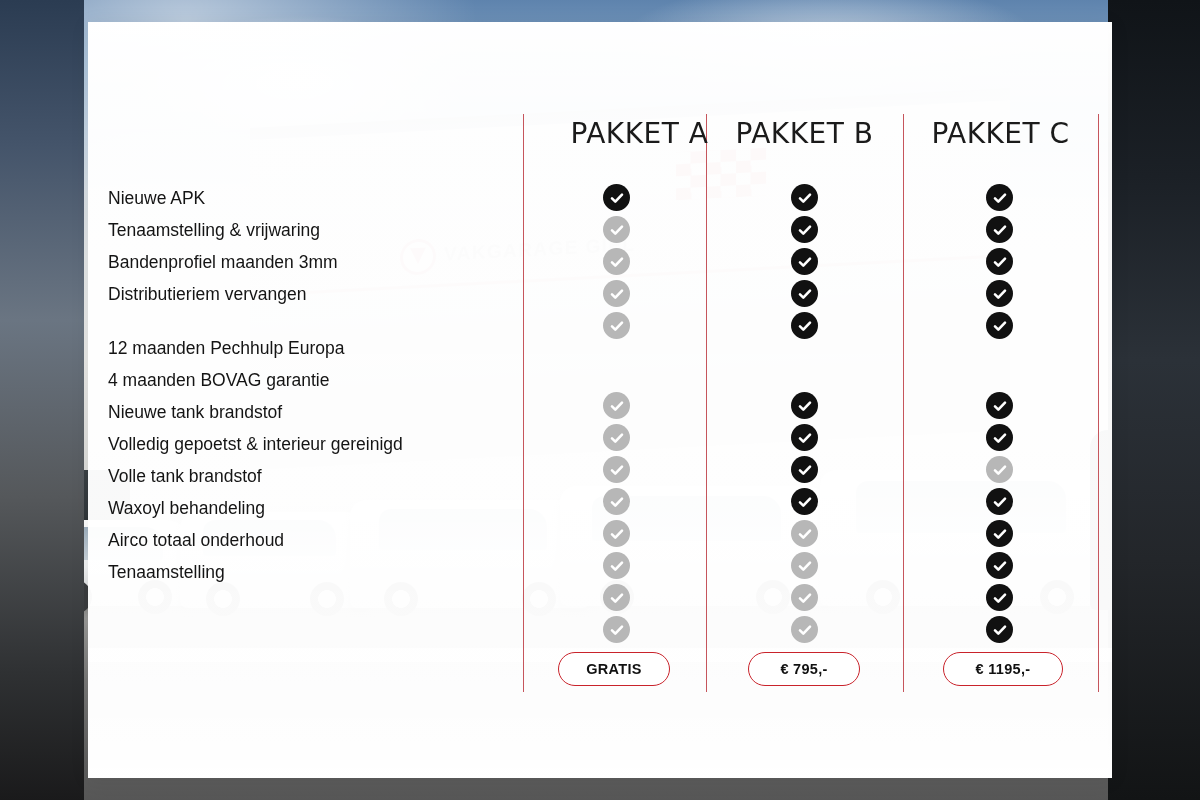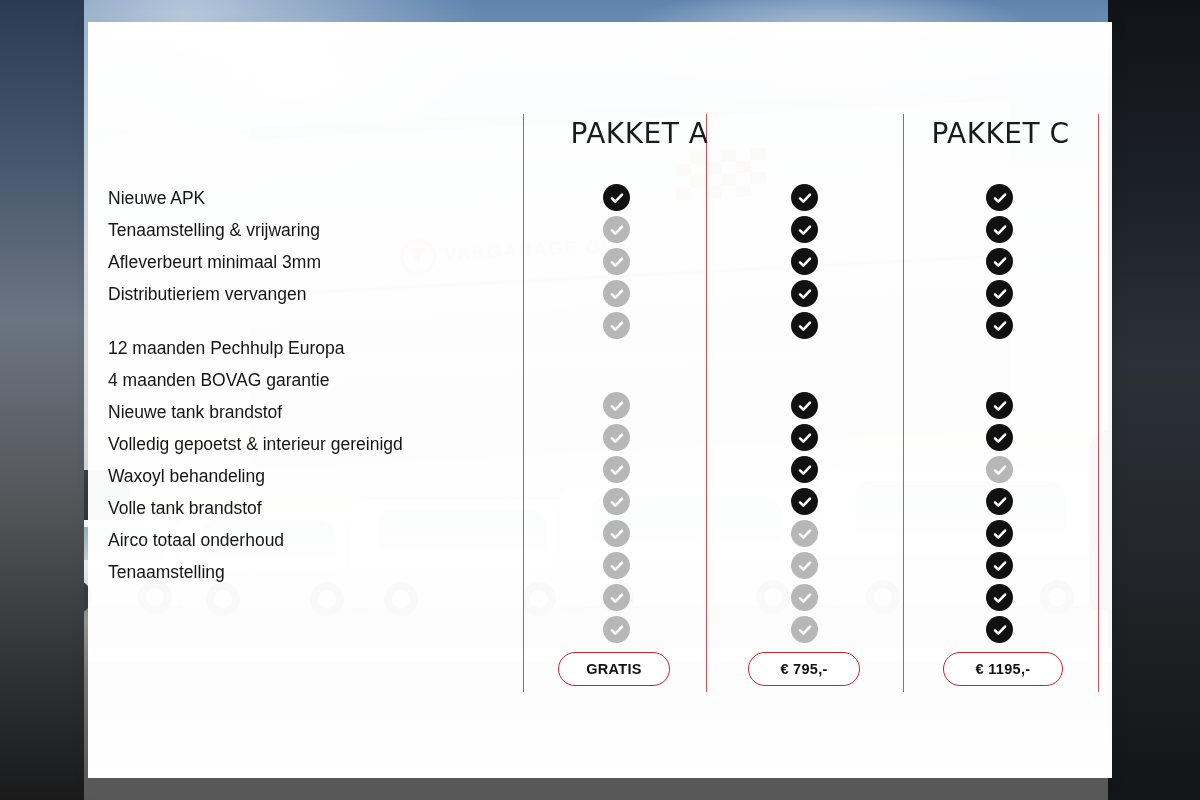--- a/index.html
+++ b/index.html
@@ -303,35 +303,36 @@
 
     <div class="table">
 
       <div class="col-sep" style="left:435px;"></div>
       <div class="col-sep" style="left:618px;"></div>
       <div class="col-sep" style="left:815px;"></div>
       <div class="col-sep" style="left:1010px;"></div>
 
       <div class="headers">
         <div class="col-head" style="left:460px; width:183px;">PAKKET A</div>
+        <div class="col-head" style="left:618px; width:197px;">PAKKET B</div>
         <div class="col-head" style="left:815px; width:195px;">PAKKET C</div>
       </div>
 
       <div class="features">
         <div class="feat-row">Nieuwe APK</div>
         <div class="feat-row">Tenaamstelling &amp; vrijwaring</div>
-        <div class="feat-row">Afleverbeurt minimaal 3mm</div>
+        <div class="feat-row">Bandenprofiel maanden 3mm</div>
         <div class="feat-row">Distributieriem vervangen</div>
         <div class="gap"></div>
         <div class="feat-row">12 maanden Pechhulp Europa</div>
         <div class="feat-row">4 maanden BOVAG garantie</div>
         <div class="feat-row">Nieuwe tank brandstof</div>
         <div class="feat-row">Volledig gepoetst &amp; interieur gereinigd</div>
+        <div class="feat-row">Volle tank brandstof</div>
         <div class="feat-row">Waxoyl behandeling</div>
-        <div class="feat-row">Volle tank brandstof</div>
         <div class="feat-row">Airco totaal onderhoud</div>
         <div class="feat-row">Tenaamstelling</div>
       </div>
 
       <div class="marks" id="marks-grid">
           <div class="mark-row">
             <div class="mark on" style="left: 515px;">
               <svg width="16" height="16" viewBox="0 0 16 16" aria-hidden="true">
                 <path d="M3 8.4 L6.3 11.6 L13 4.6" fill="none" stroke="#ffffff" stroke-width="2.6" stroke-linecap="round" stroke-linejoin="round"></path>
               </svg>

